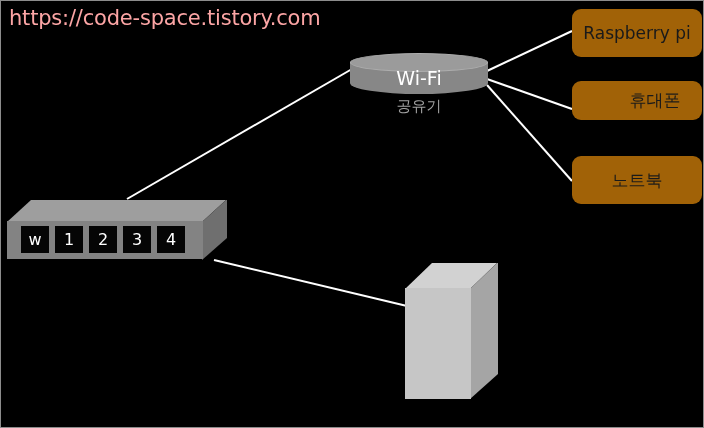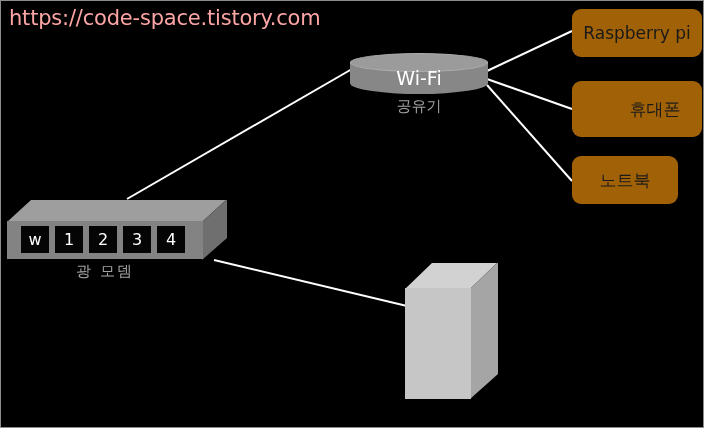--- a/index.html
+++ b/index.html
@@ -90,22 +90,22 @@
     background: #a16207;
     border-radius: 9px;
     color: #1a1a1a;
     font-size: 17px;
     display: flex;
     align-items: center;
     justify-content: center;
     box-sizing: border-box;
   }
   #dev-rpi  { left: 571px; top: 8px;   width: 130px; height: 48px; }
-  #dev-phone{ left: 571px; top: 80px;  width: 130px; height: 56px; padding-left: 36px; }
-  #dev-note { left: 571px; top: 155px; width: 106px; height: 48px; font-family: Liberation Serif, serif; }
+  #dev-phone{ left: 571px; top: 80px;  width: 130px; height: 39px; padding-left: 36px; }
+  #dev-note { left: 571px; top: 155px; width: 130px; height: 48px; font-family: Liberation Serif, serif; }
   
   .modem {
     position: absolute;
     left: 6px;
     top: 199px;
     width: 219px;
     height: 60px;
   }
   .modem .face-top {
     position: absolute;
@@ -234,21 +234,20 @@
     <div class="face-side"></div>
     <div class="face-front"></div>
     <div class="ports">
       <div class="port">w</div>
       <div class="port">1</div>
       <div class="port">2</div>
       <div class="port">3</div>
       <div class="port">4</div>
     </div>
   </div>
-  <div class="caption modem-caption">광 모뎀</div>
 
   <div class="desktop">
     <div class="face-top"></div>
     <div class="face-side"></div>
     <div class="face-front"></div>
   </div>
 
 </div>
 
 </body></html>

